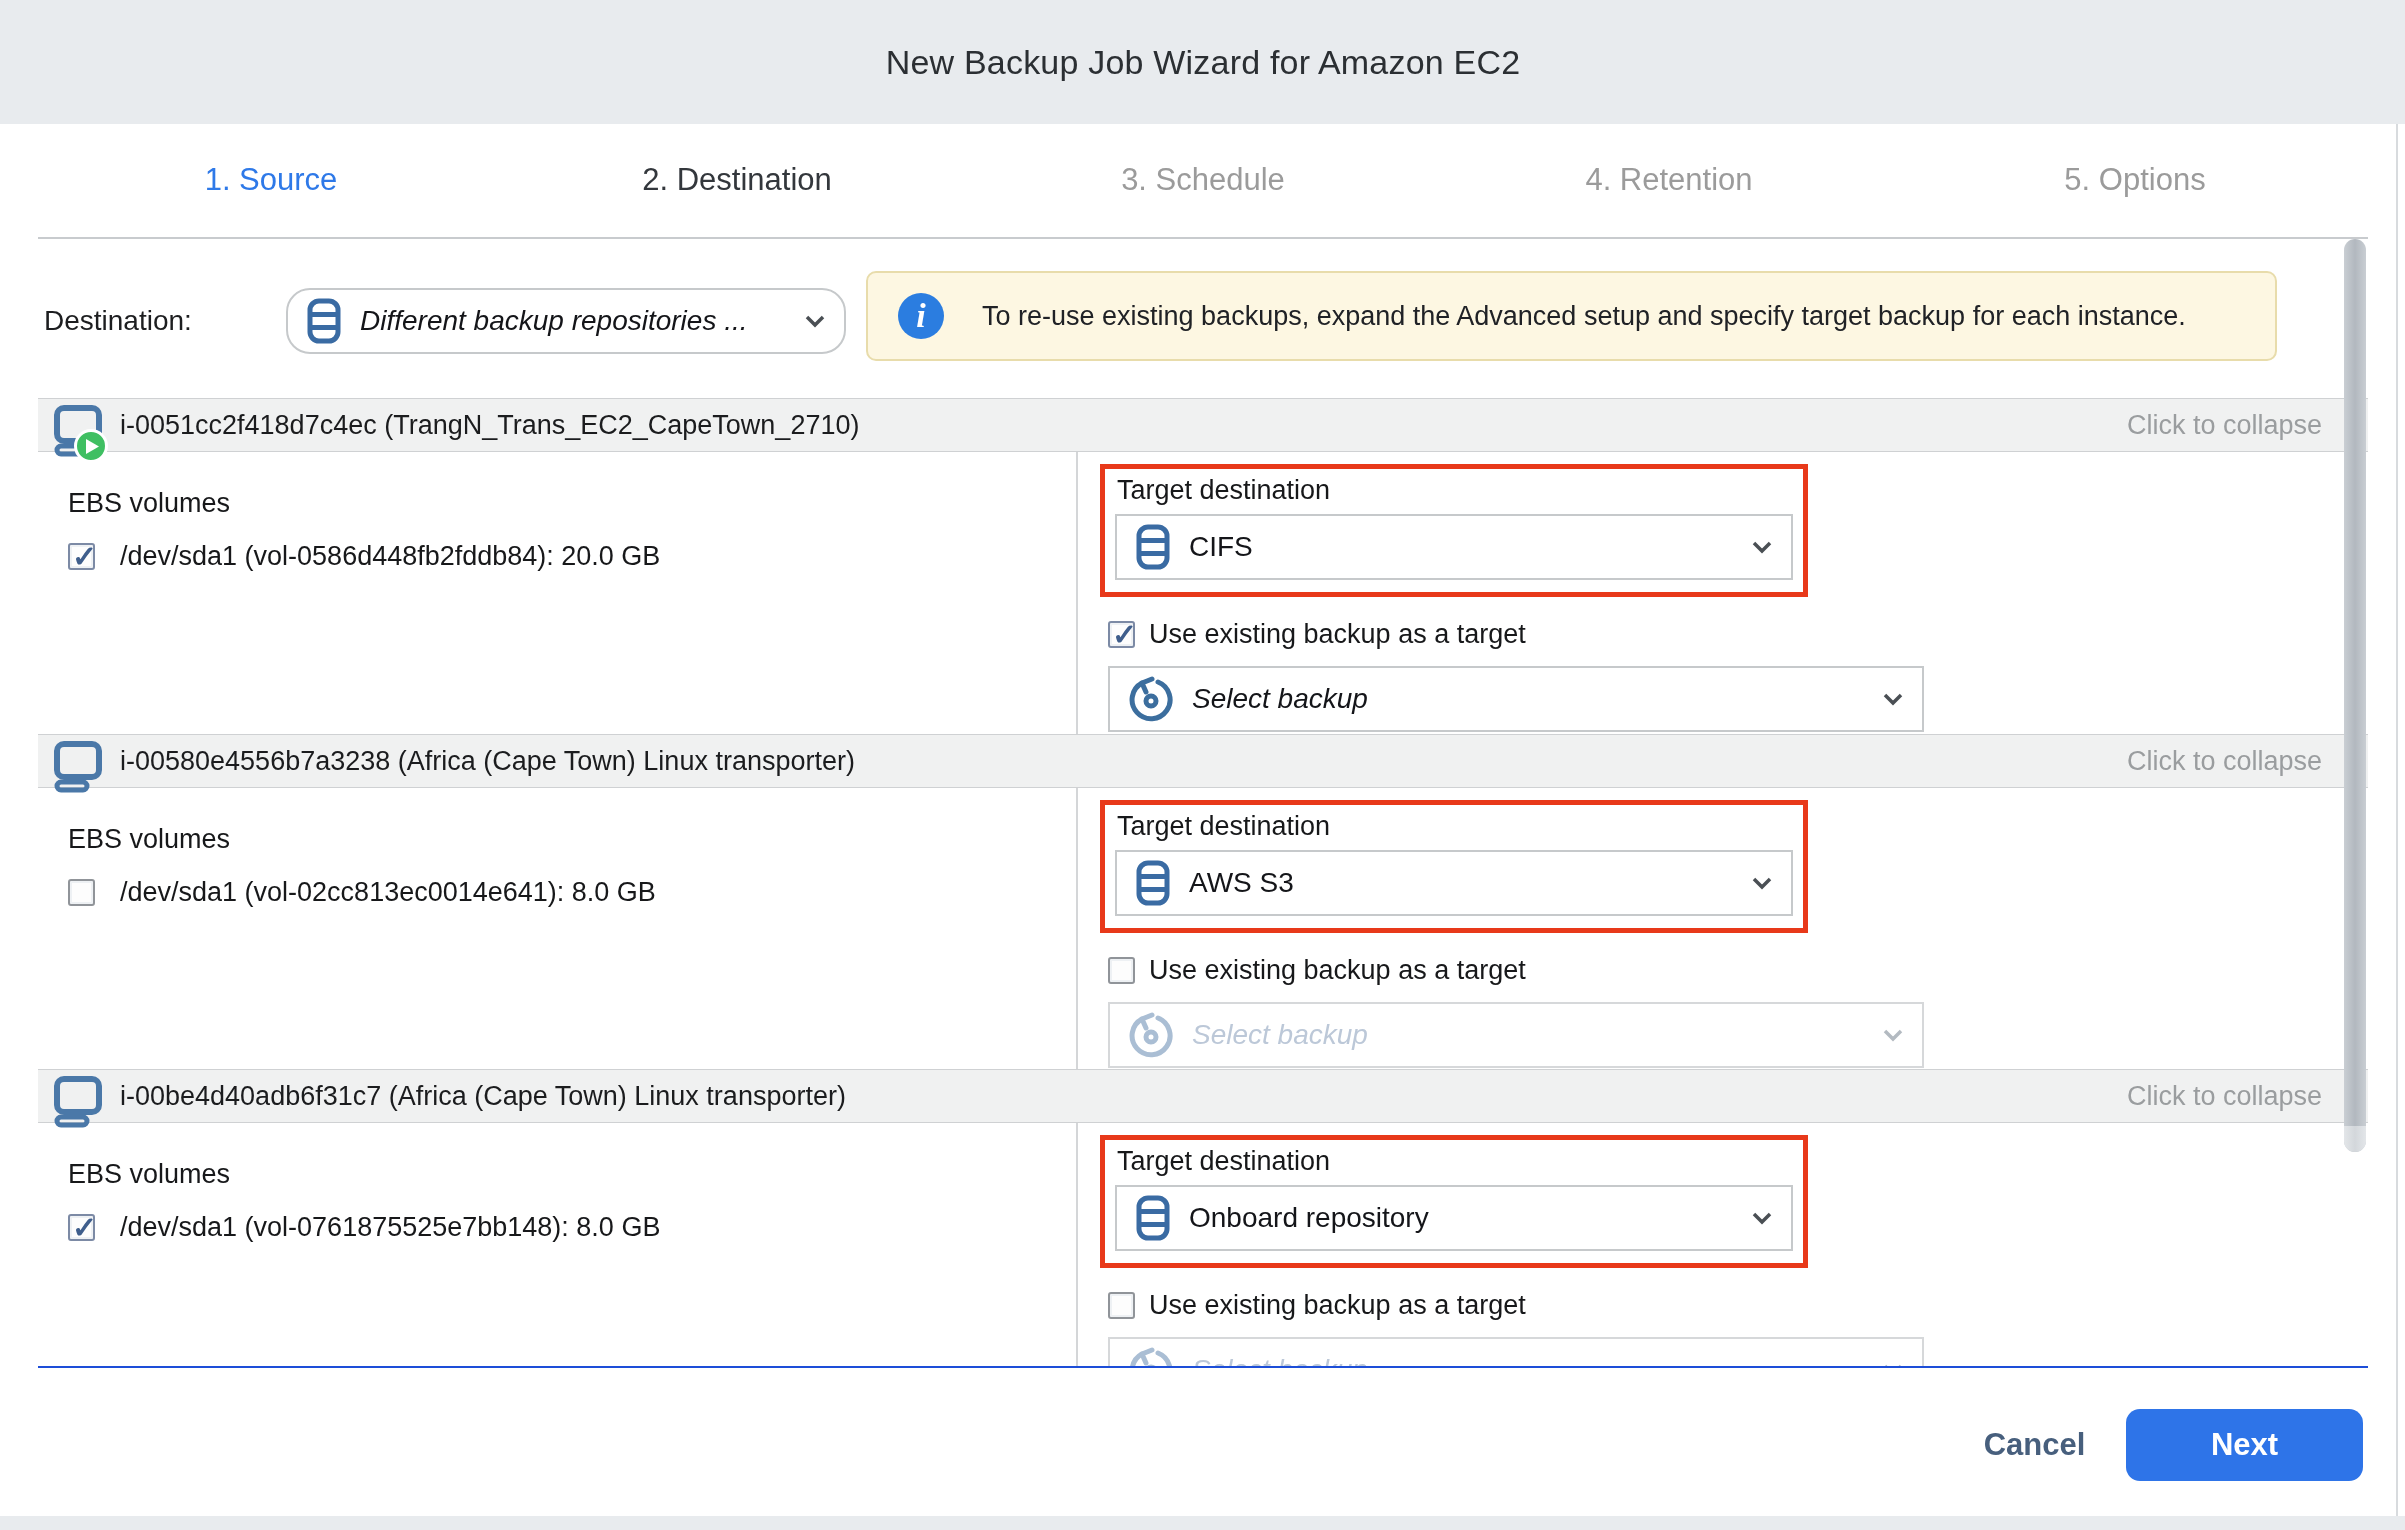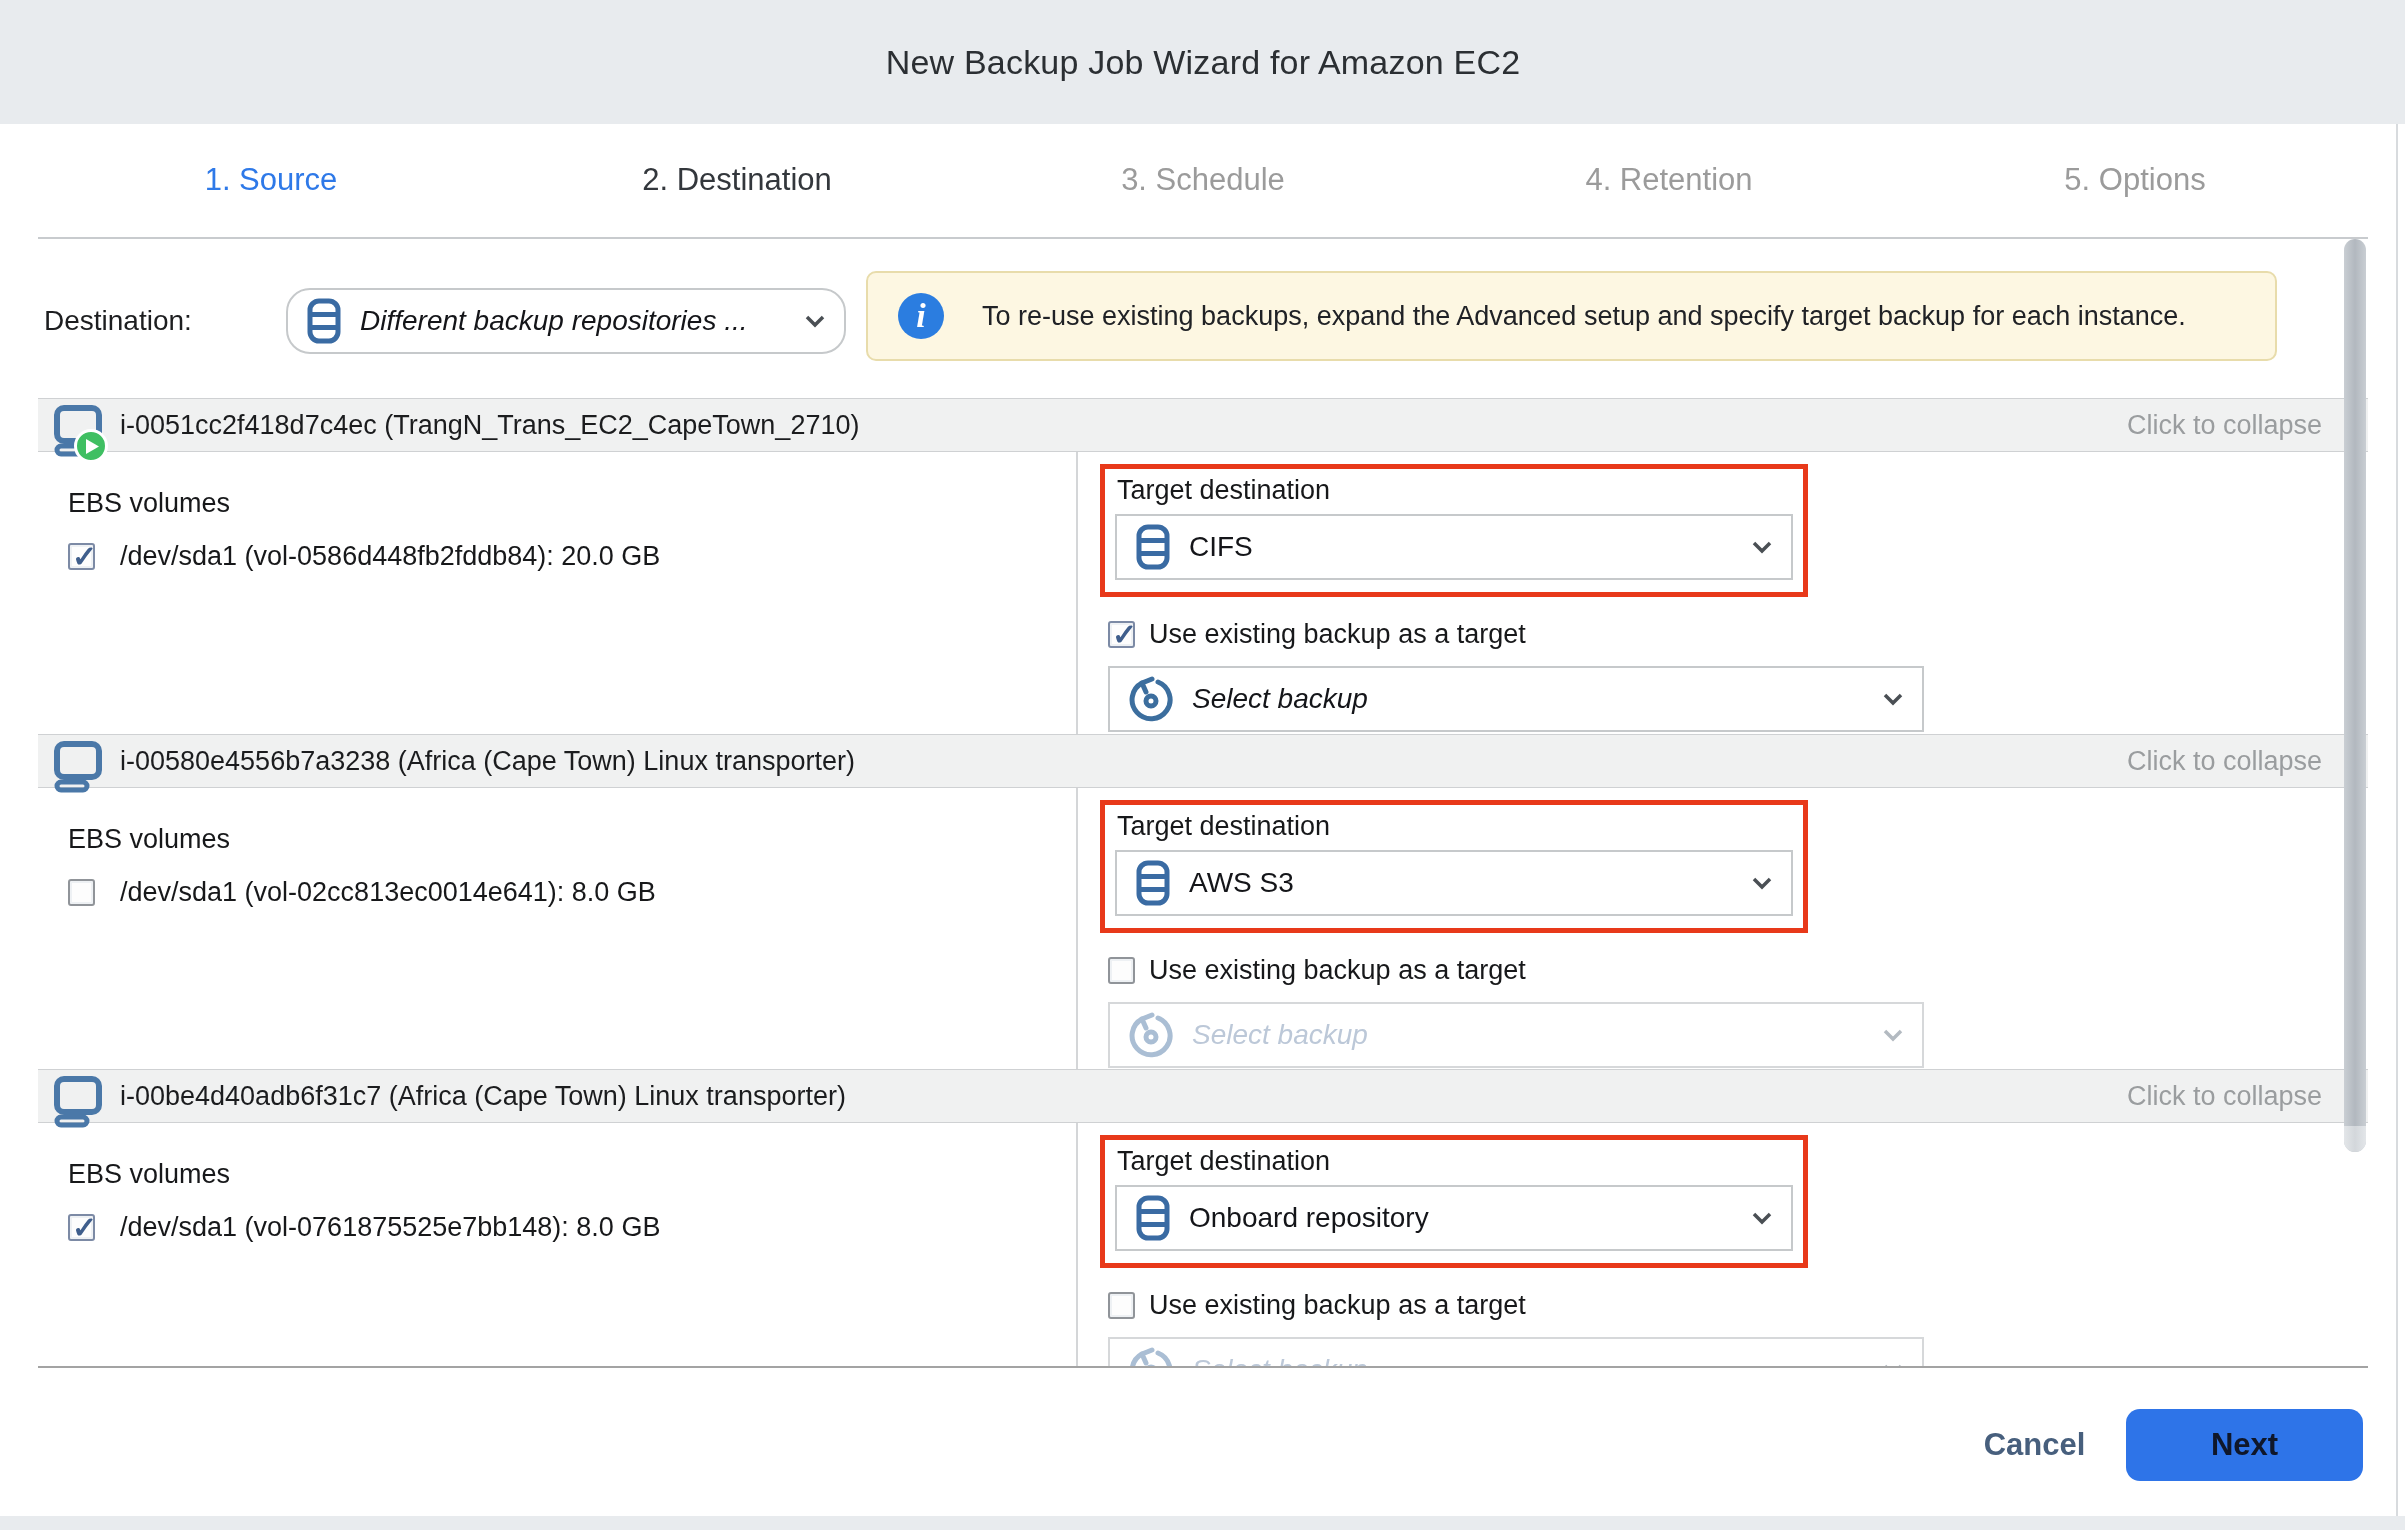--- a/index.html
+++ b/index.html
@@ -15,21 +15,21 @@
   
   .steps { position:absolute; left:38px; top:124px; width:2330px; height:112px; display:flex; }
   .step { flex:1; display:flex; align-items:center; justify-content:center;
           font-size:31px; cursor:default; }
   .step[data-state="completed"] { color:#2e79e8; cursor:pointer; }
   .step[data-state="current"]   { color:#33373c; }
   .step[data-state="upcoming"]  { color:#9b9b9b; }
 
   
   .content { position:absolute; left:38px; top:237px; width:2330px; height:1131px;
-             border-top:2px solid #c8cbce; border-bottom:2px solid #a3a3a3;
+             border-top:2px solid #c8cbce; border-bottom:2px solid #1d4ed8;
              background:#fff; overflow:hidden; }
 
   
   .dest-row { position:absolute; left:0; top:0; width:2330px; height:129px; }
   .dest-label { position:absolute; left:6px; top:49px; height:66px; line-height:66px;
                 font-size:28px; color:#1d1e20; }
   .dd { display:flex; align-items:center; background:#fff;
         border:2px solid #c6c9cb; height:66px; padding:0 18px; cursor:pointer; }
   .dd .dd-text { font-size:28px; margin-left:18px; color:#141519; white-space:nowrap;
                  overflow:hidden; }
@@ -98,21 +98,21 @@
   .sb-thumb::after { content:""; position:absolute; left:0; bottom:0; width:22px; height:26px;
               border-radius:0 0 11px 11px;
               background:linear-gradient(90deg,#e3e6e9,#d3d7db 50%,#e3e6e9); }
 
   
   .cancel-btn { position:absolute; left:1975px; top:1409px; width:119px; height:72px;
                 line-height:72px; text-align:center; font-size:31px; font-weight:bold;
                 color:#475f7d; background:none; border:none; cursor:pointer;
                 font-family:"Liberation Sans", sans-serif; }
   .next-btn { position:absolute; left:2126px; top:1409px; width:237px; height:72px;
-              background:#2e74e8; color:#0f172a; font-size:31px; font-weight:bold;
+              background:#2e74e8; color:#ffffff; font-size:31px; font-weight:bold;
               border:none; border-radius:14px; cursor:pointer;
               font-family:"Liberation Sans", sans-serif; }
 
   .right-border { position:absolute; left:2396px; top:124px; width:2px; height:1392px; background:#d8dbde; }
   .bottom-strip { position:absolute; left:0; top:1516px; width:2406px; height:14px; background:#e8ebee; }
 </style>
 </head>
 <body>
 
 <div class="wizard">

